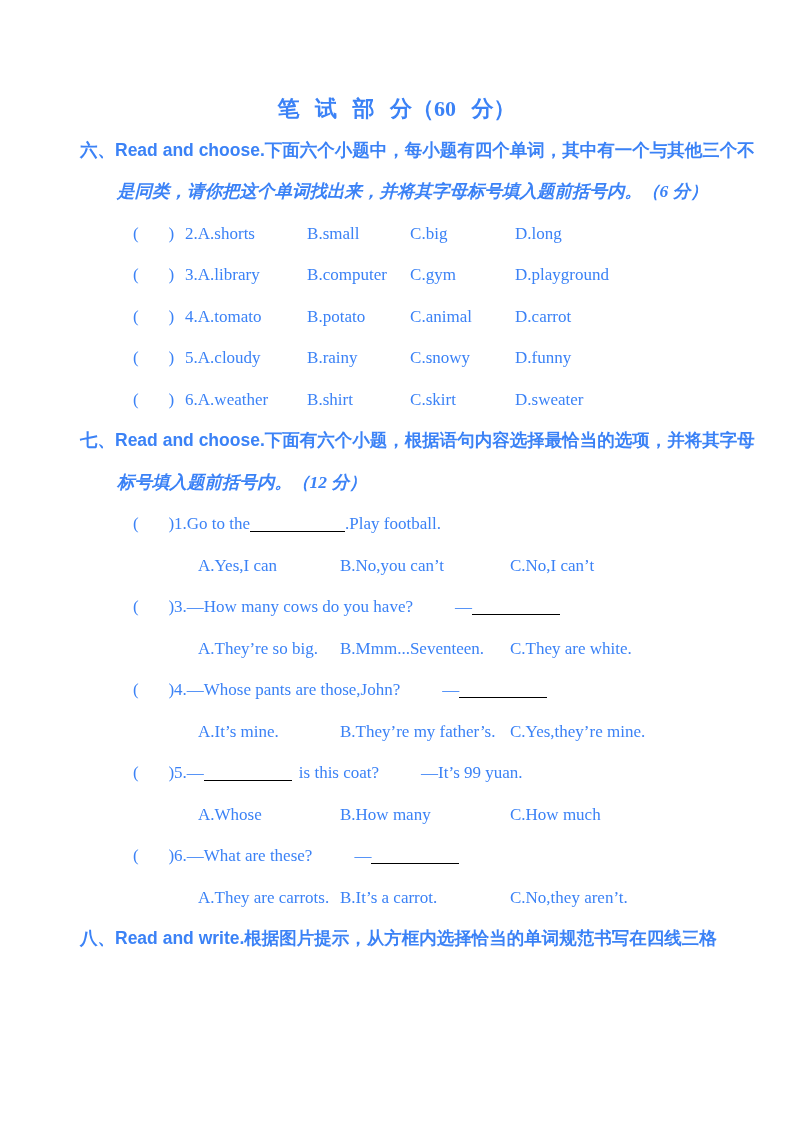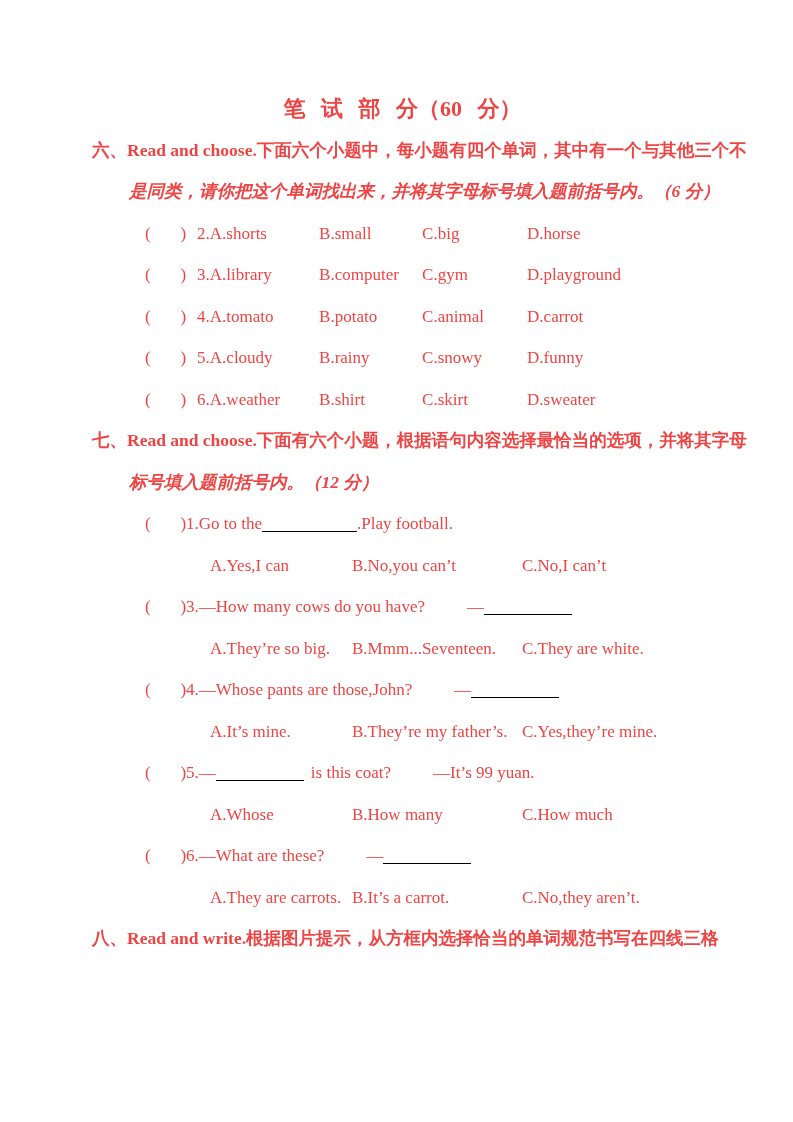--- a/index.html
+++ b/index.html
@@ -2,38 +2,37 @@
 <html><head>
 <meta charset="utf-8">
 <style>
   * { box-sizing: border-box; }
   html, body { margin: 0; padding: 0; background: #ffffff; }
   .page {
     position: relative;
     width: 793px;
     height: 1122px;
     background: #ffffff;
-    color: #ef4444;
+    color: #3b82f6;
     font-family: "Liberation Serif", serif;
     font-size: 17px;
     padding-top: 88px;
     overflow: hidden;
-    padding-left: 12px;
   }
   .line { line-height: 41.5px; white-space: nowrap; margin: 0 0 0 80px; }
   .title {
     margin: 0;
     text-align: center;
     font-size: 22px;
     font-weight: 700;
     word-spacing: 10px;
     line-height: 41.5px;
   }
   .hd { font-weight: 700; font-size: 17.5px; }
-  .hd .en { font-family: Liberation Serif, serif; }
+  .hd .en { font-family: Liberation Sans, sans-serif; }
   .indent2 { margin-left: 117px; font-style: italic; }
   .qrow { margin-left: 133px; }
   .bracket { white-space: pre; }
   .qtext { }
   
   .c1 { display: inline-block; width: 122px; margin-left: 11px; }
   .c2 { display: inline-block; width: 103px; }
   .c3 { display: inline-block; width: 105px; }
   .c4 { display: inline-block; }
   
@@ -57,21 +56,21 @@
 
 <div class="page">
 
   <p class="title">笔 试 部 分（60 分）</p>
 
   <div>
     <p class="line hd"><span>六、</span><span class="en">Read and choose.</span><span>下面六个小题中，每小题有四个单词，其中有一个与其他三个不</span></p>
     <p class="line hd indent2">是同类，请你把这个单词找出来，并将其字母标号填入题前括号内。（6 分）</p>
 
 
-    <p class="line qrow"><span class="bracket">(       )</span><span class="c1"><span>2.</span><span>A.shorts</span></span><span class="c2">B.small</span><span class="c3">C.big</span><span class="c4">D.horse</span></p>
+    <p class="line qrow"><span class="bracket">(       )</span><span class="c1"><span>2.</span><span>A.shorts</span></span><span class="c2">B.small</span><span class="c3">C.big</span><span class="c4">D.long</span></p>
 
     <p class="line qrow"><span class="bracket">(       )</span><span class="c1"><span>3.</span><span>A.library</span></span><span class="c2">B.computer</span><span class="c3">C.gym</span><span class="c4">D.playground</span></p>
 
     <p class="line qrow"><span class="bracket">(       )</span><span class="c1"><span>4.</span><span>A.tomato</span></span><span class="c2">B.potato</span><span class="c3">C.animal</span><span class="c4">D.carrot</span></p>
 
     <p class="line qrow"><span class="bracket">(       )</span><span class="c1"><span>5.</span><span>A.cloudy</span></span><span class="c2">B.rainy</span><span class="c3">C.snowy</span><span class="c4">D.funny</span></p>
 
     <p class="line qrow"><span class="bracket">(       )</span><span class="c1"><span>6.</span><span>A.weather</span></span><span class="c2">B.shirt</span><span class="c3">C.skirt</span><span class="c4">D.sweater</span></p>
   </div>
 

